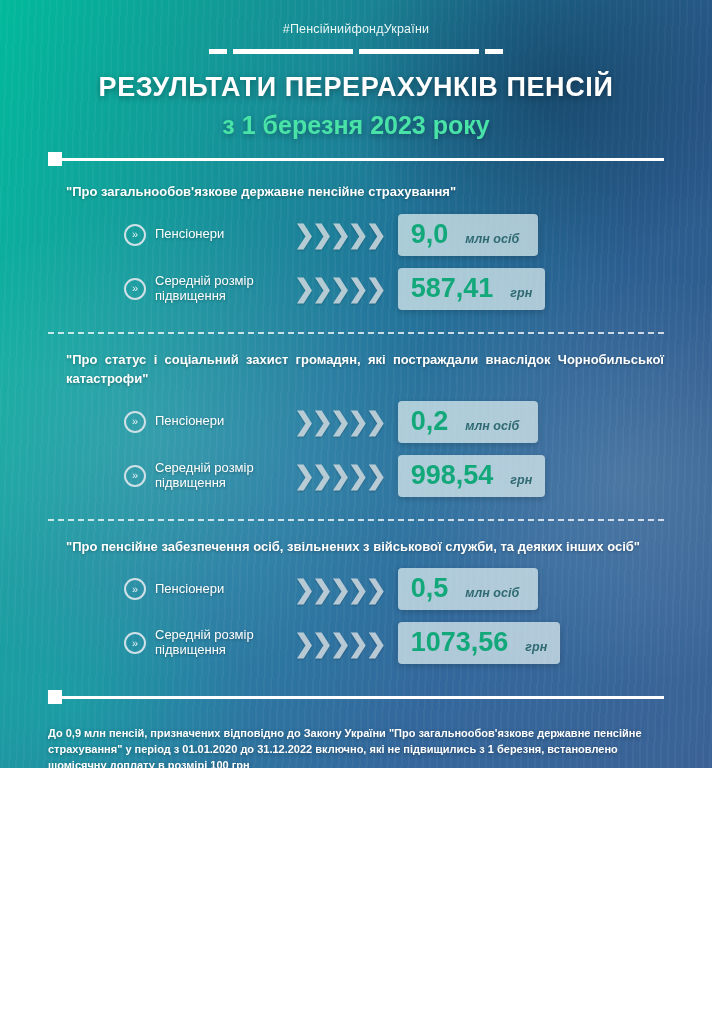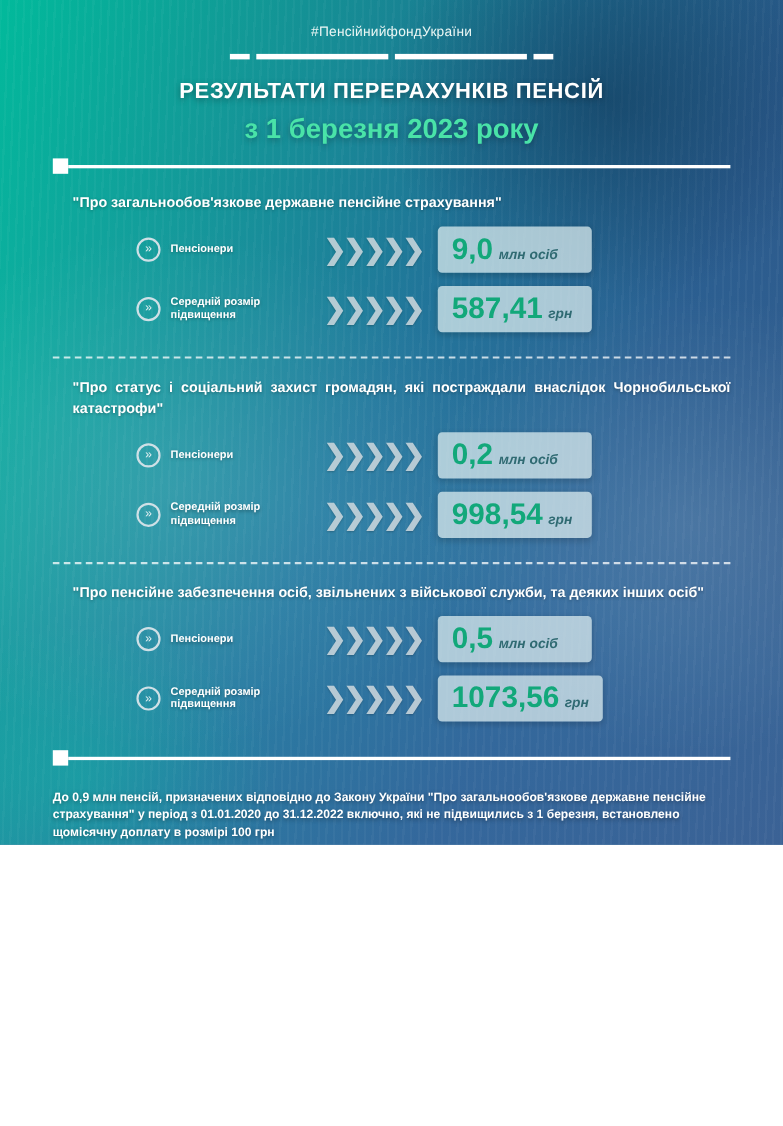--- a/index.html
+++ b/index.html
@@ -50,21 +50,21 @@
     margin-top: 13px;
   }
   .deco-rule span { display: block; height: 5px; background: #fff; }
   .d1 { width: 18px; }
   .d2 { width: 120px; }
   .d3 { width: 120px; }
   .d4 { width: 18px; }
 
   .title {
     text-align: center;
-    font-size: 20px;
+    font-size: 27px;
     font-weight: bold;
     letter-spacing: .6px;
     margin-top: 18px;
     text-shadow: 0 2px 6px rgba(0,0,0,.35);
   }
   .subtitle {
     text-align: center;
     font-size: 25px;
     font-weight: bold;
     color: #49e3a8;
@@ -115,22 +115,22 @@
   .circle-chev {
     width: 22px; height: 22px;
     border: 2px solid #cfe0e6;
     border-radius: 50%;
     display: flex; align-items: center; justify-content: center;
     font-size: 11px; line-height: 1; color: #e8f3f5;
     margin-right: 9px;
     flex: none;
   }
   .row-label {
-    font-size: 10px;
-    font-weight: bold;
+    font-size: 13px;
+    font-weight: normal;
     line-height: 1.15;
     text-shadow: 0 1px 3px rgba(0,0,0,.3);
   }
   .chevs {
     display: flex;
     align-items: center;
     gap: 0px;
     margin-right: 14px;
     color: #cfd9de;
     font-size: 25px;
@@ -138,21 +138,21 @@
     opacity: .85;
     letter-spacing: -3px;
     text-shadow: 0 1px 2px rgba(0,0,0,.25);
   }
   .value-box {
     background: rgba(223,238,240,0.72);
     border-radius: 4px;
     padding: 7px 13px 8px 13px;
     display: flex;
     align-items: baseline;
-    gap: 5px;
+    gap: 17px;
     min-width: 140px;
     box-shadow: 0 2px 6px rgba(0,0,0,.18);
   }
   .value-num {
     font-size: 27px;
     font-weight: bold;
     color: #12a87a;
     line-height: 1;
   }
   .value-unit {

